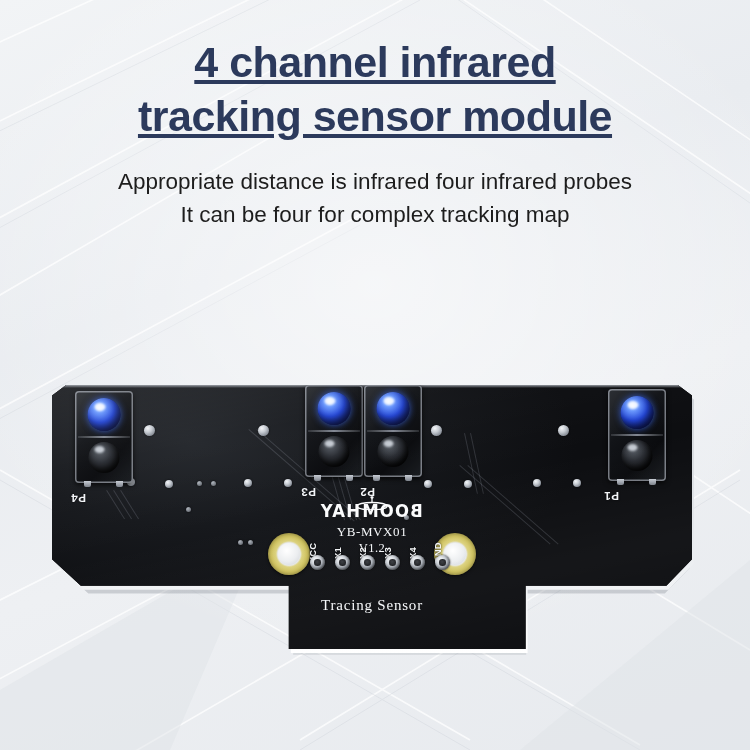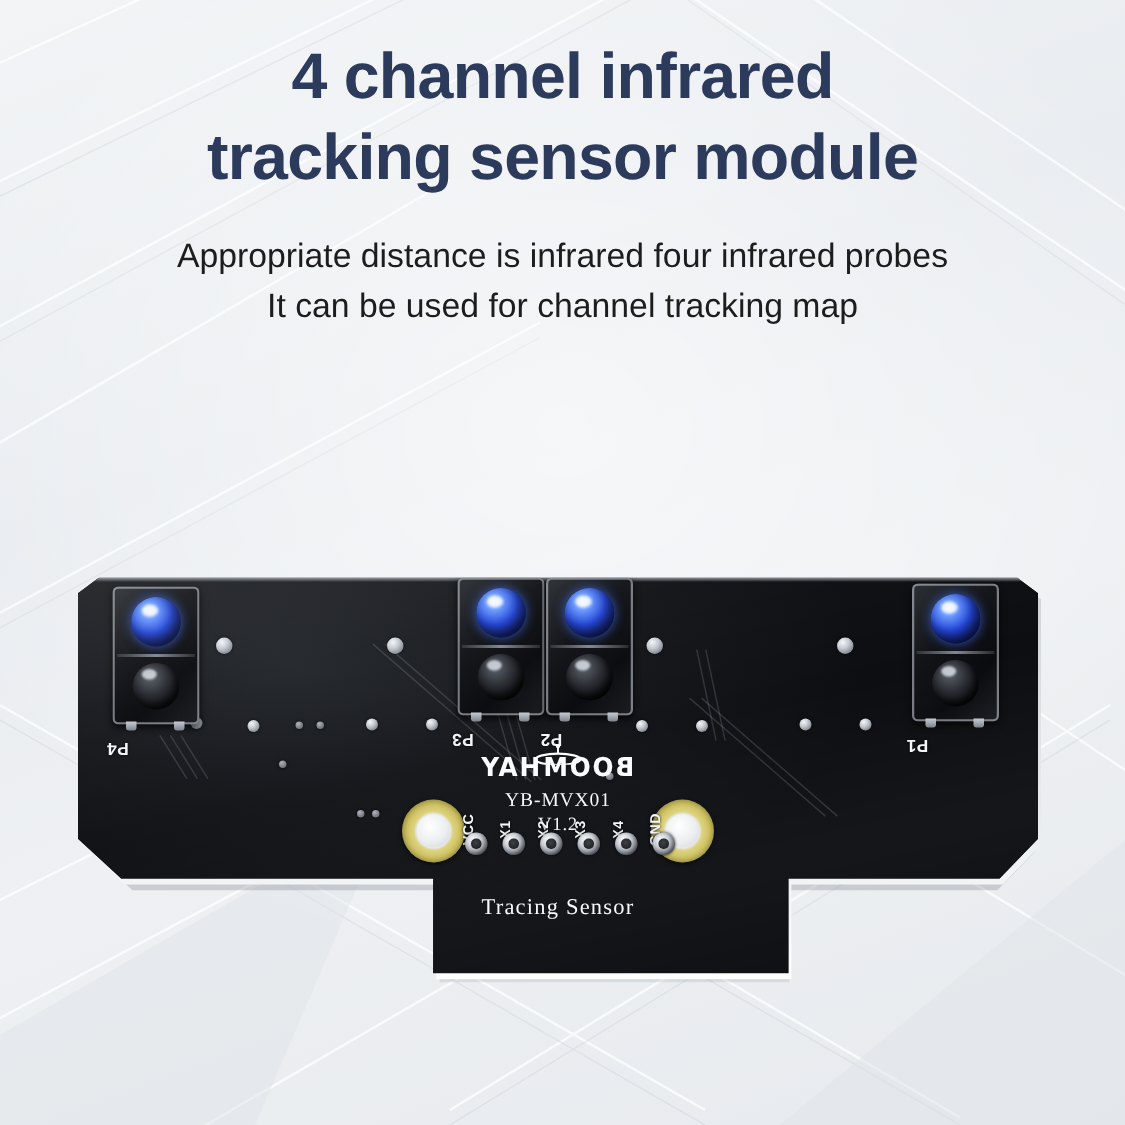--- a/index.html
+++ b/index.html
@@ -24,21 +24,22 @@
 
   
   .header{position:absolute;left:0;right:0;top:0;text-align:center;}
   .title{
     color:#2c3a5c;
     font-weight:bold;
     font-size:43px;
     line-height:54px;
     letter-spacing:-0.5px;
     margin:0;
-    padding-top:24px;
+    padding-top:35px;
+    text-decoration:underline;
   }
   .title .l2{display:block;}
   .subtitle{
     color:#1d1d1d;
     font-size:22.5px;
     line-height:33px;
     margin:0;
     padding-top:22px;
   }
   .subtitle .s2{display:block;}
@@ -237,21 +238,21 @@
   </div>
   <div class="vignette"></div>
 
   <div class="header">
     <h1 class="title">
       <span>4 channel infrared</span>
       <span class="l2">tracking sensor module</span>
     </h1>
     <p class="subtitle">
       <span>Appropriate distance is infrared four infrared probes</span>
-      <span class="s2">It can be used for channel tracking map</span>
+      <span class="s2">It can be four for complex tracking map</span>
     </p>
   </div>
 
   <div class="board-wrap">
     <div class="board-shadow"></div>
     <div class="board-edge"></div>
 
     <div class="board">
       <div class="board-topedge"></div>
 

